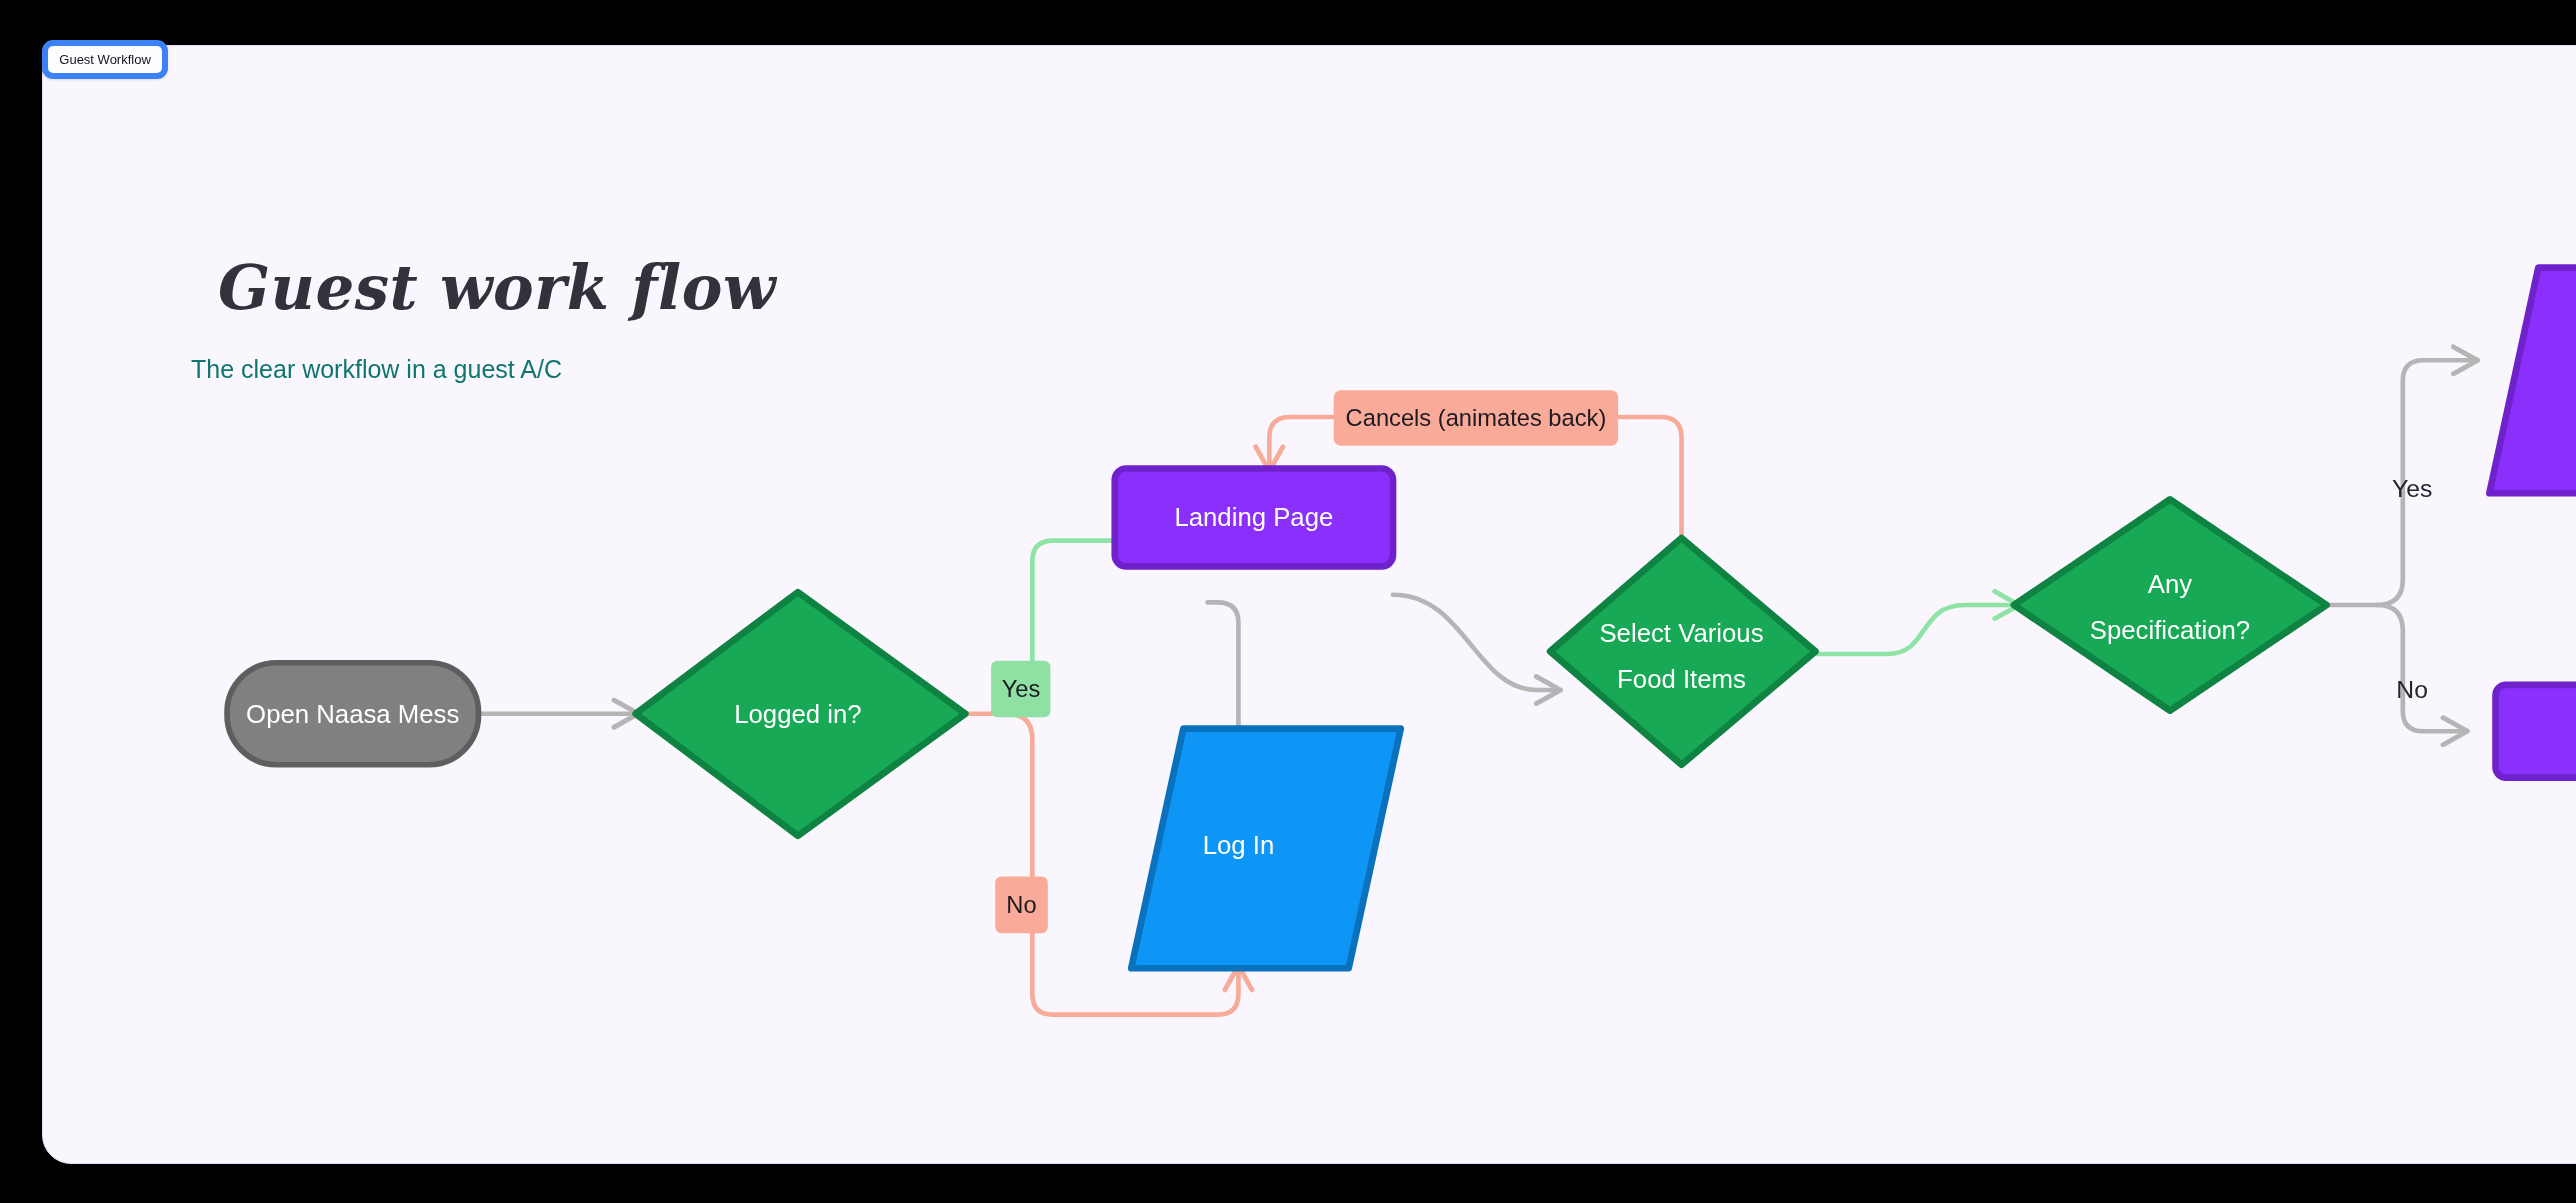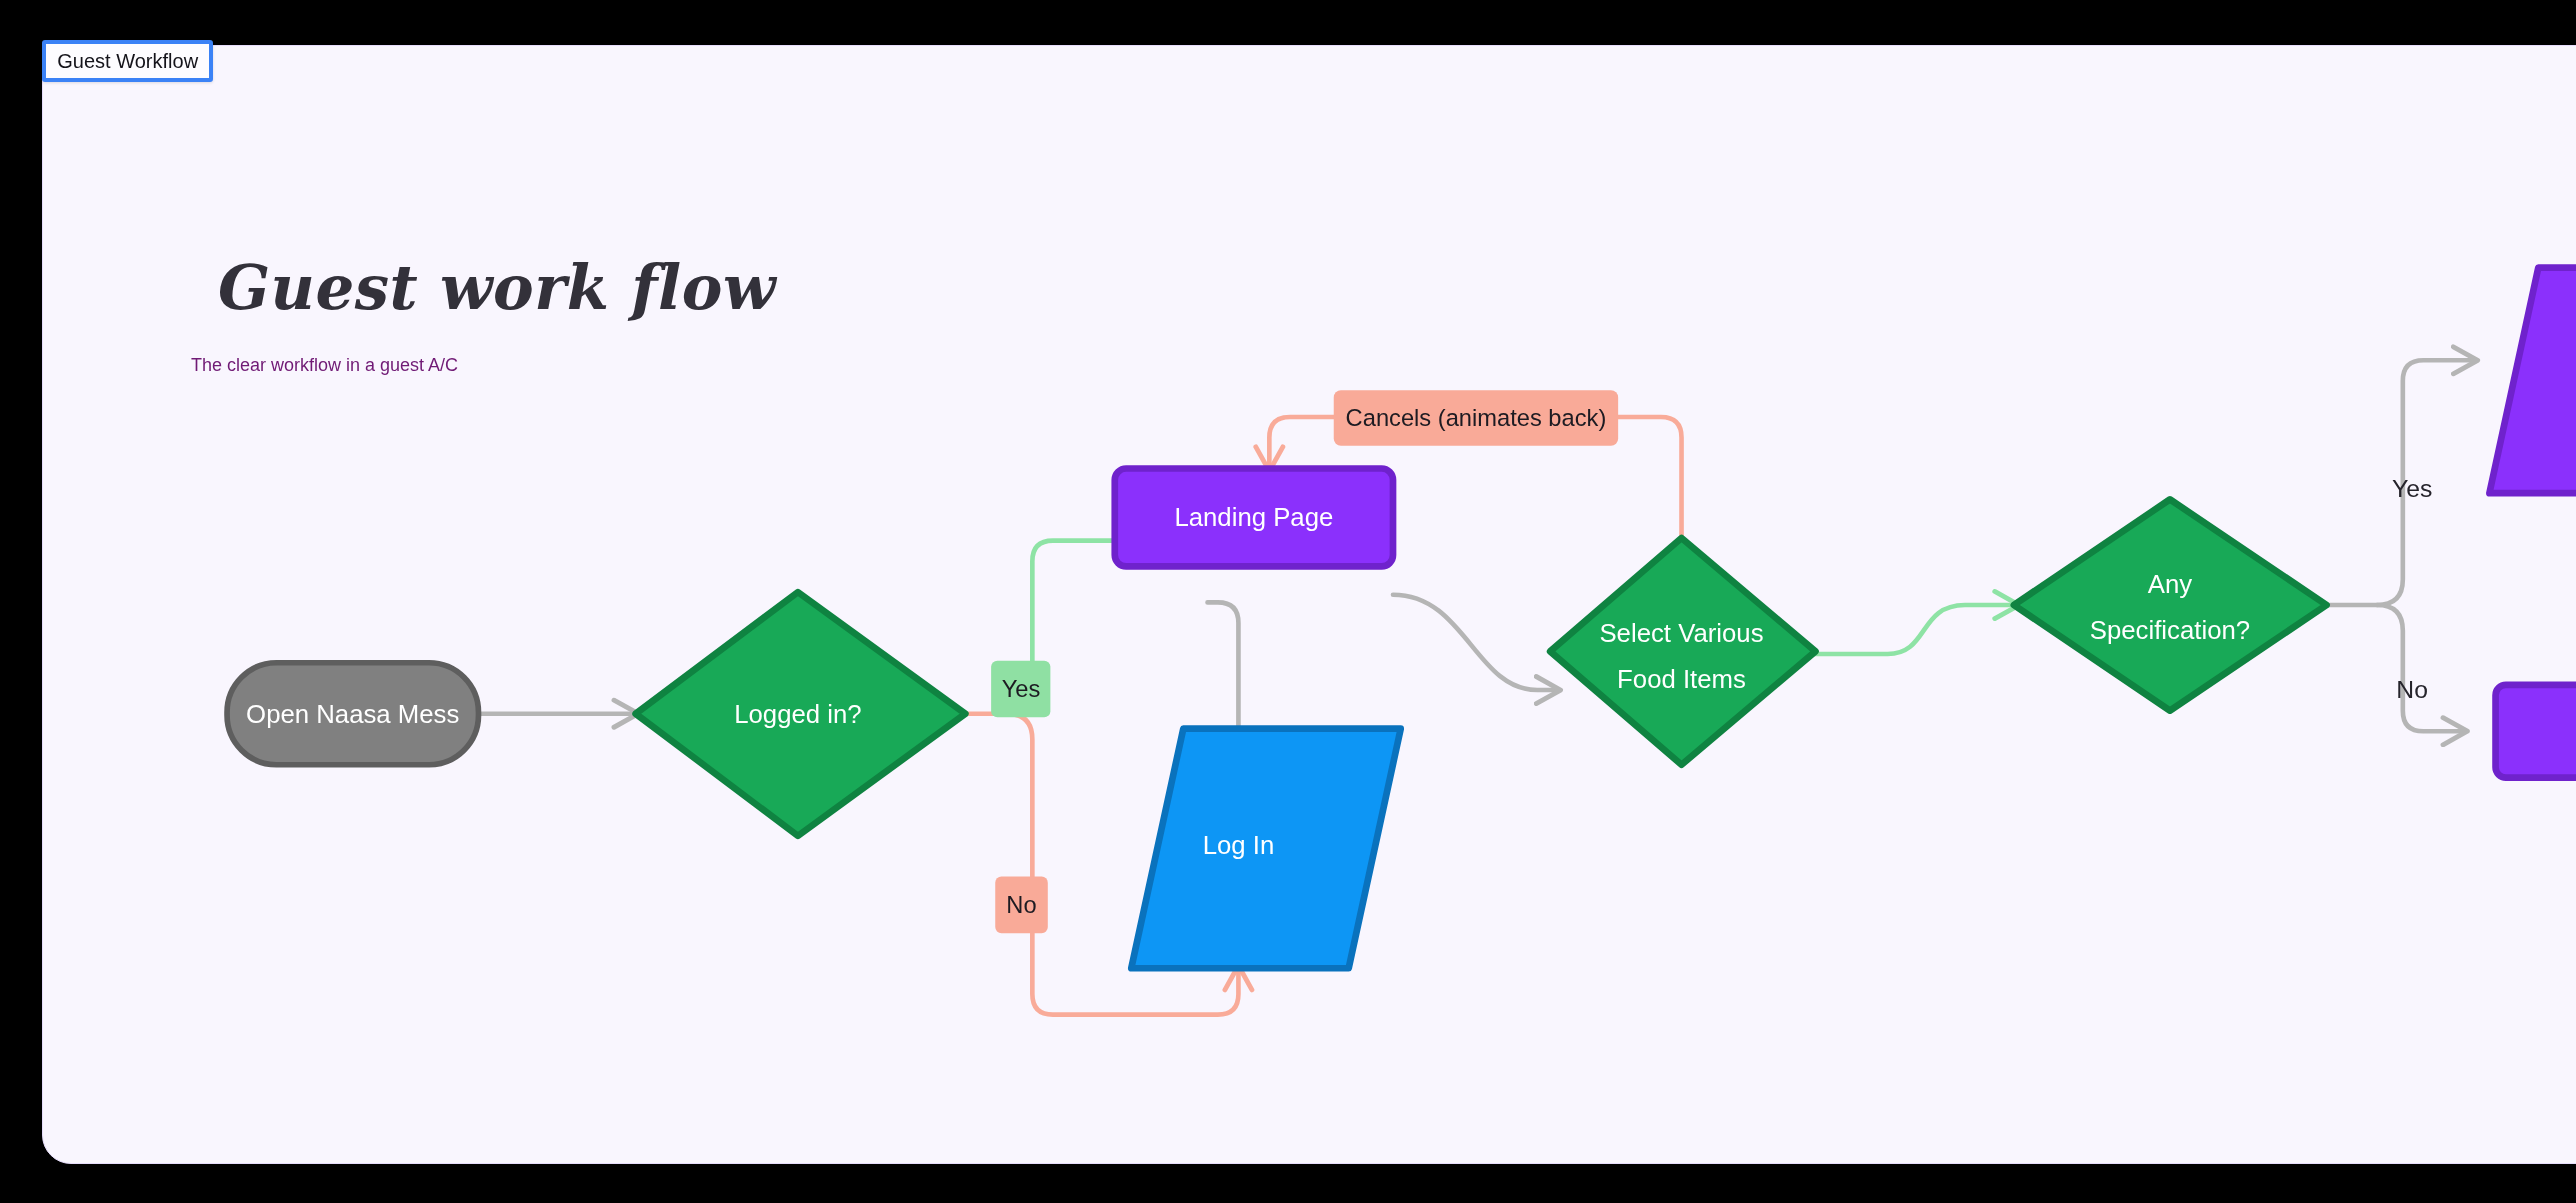--- a/index.html
+++ b/index.html
@@ -2,33 +2,33 @@
 <html style="font-size:8.2px"><head>
 <meta charset="utf-8">
 <style>
   html,body{margin:0;padding:0;background:#000;}
   body{width:3528px;height:1204px;overflow:hidden;
        font-family:"Liberation Sans","DejaVu Sans",sans-serif;}
   #root{position:relative;width:3528px;height:1204px;background:#000;}
 
   
   #tab{position:absolute;left:42px;top:40px;z-index:30;
-       background:#fdfcff;border:4px solid #3b82f6;border-radius:3px;
-       padding:7.2px 11.3px;font-size:20px;color:#14131a;line-height:1;
+       background:#fdfcff;border:6px solid #3b82f6;border-radius:11px;
+       padding:7.2px 11.3px;font-size:13px;color:#14131a;line-height:1;
        box-shadow:0 1px 3.1px rgba(0,0,0,.12);}
 
   
   #canvas{position:absolute;left:42px;top:45px;width:3445px;height:1117px;
           background:#f9f6fe;border:1.5px solid #e6dcfb;border-radius:29px;
           overflow:hidden;}
 
   #title{position:absolute;left:147px;top:206px;font-size:61px;color:#33313a;
          font-family:"DejaVu Serif",serif;font-style:italic;font-weight:700;
          letter-spacing:0.5px;white-space:nowrap;margin-left:28px;}
-  #subtitle{position:absolute;left:148px;top:309px;font-size:18px;color:#701a75;
+  #subtitle{position:absolute;left:148px;top:309px;font-size:25px;color:#0f766e;
             white-space:nowrap;}
 
   #flow{position:absolute;left:0;top:0;width:3445px;height:1117px;}
 
   .nodetext{fill:#ffffff;font-size:50px;text-anchor:middle;
             dominant-baseline:middle;font-family:"Liberation Sans",sans-serif;}
   .edgelbl{font-size:46px;text-anchor:middle;dominant-baseline:middle;
            font-family:"Liberation Sans",sans-serif;}
   .edgelbl.dark{fill:#1d1b22;}
   .plainlbl{fill:#26242c;font-size:48px;text-anchor:middle;

